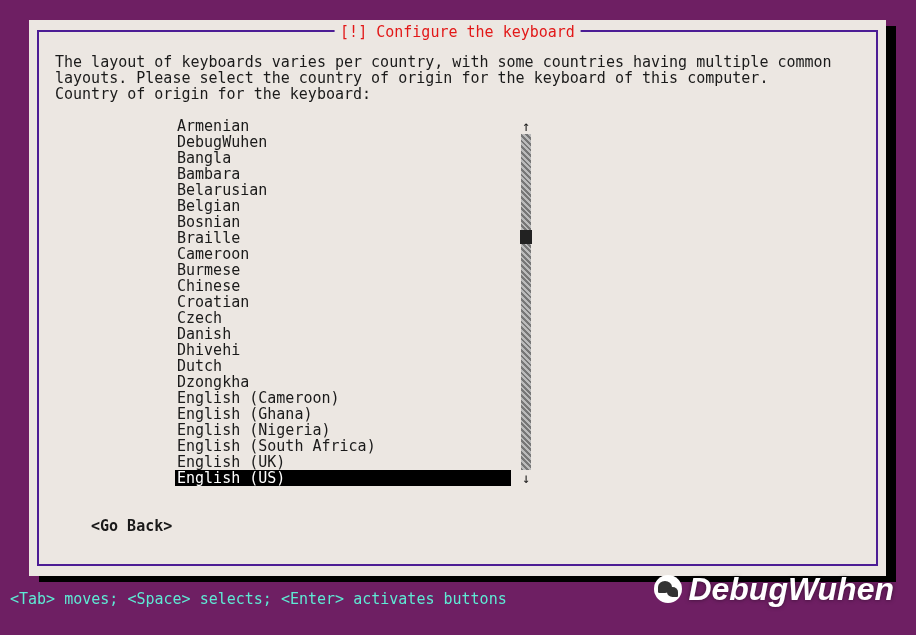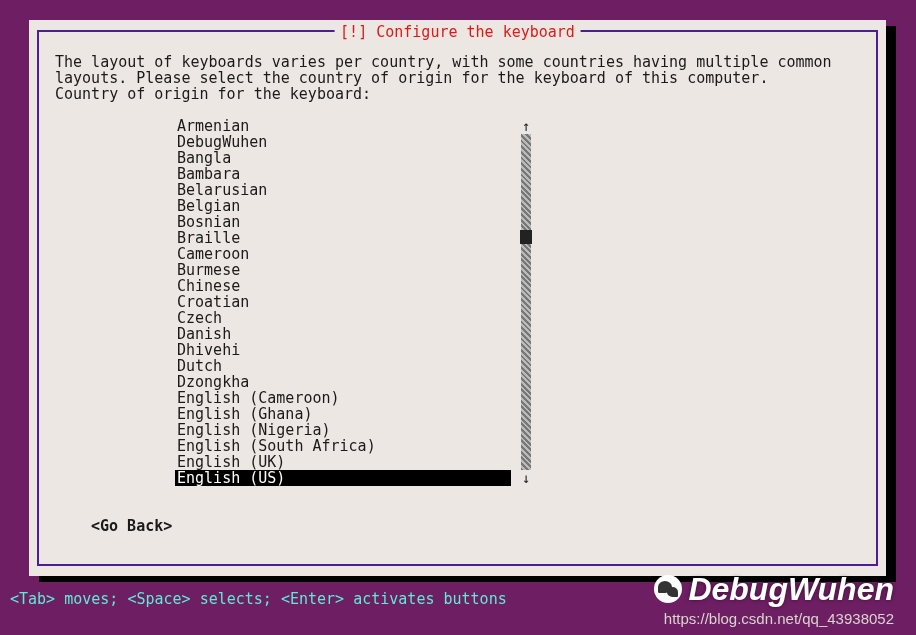--- a/index.html
+++ b/index.html
@@ -190,15 +190,14 @@
       </div>
     </div>
   </div>
 
   <div class="helpbar">&lt;Tab&gt; moves; &lt;Space&gt; selects; &lt;Enter&gt; activates buttons</div>
 
   <div class="watermark1">
     <span class="wechat"></span>
     <span>DebugWuhen</span>
   </div>
-  <div class="watermark2">https://blog.csdn.net/qq_43938052</div>
 
 </div>
 
 </body></html>

